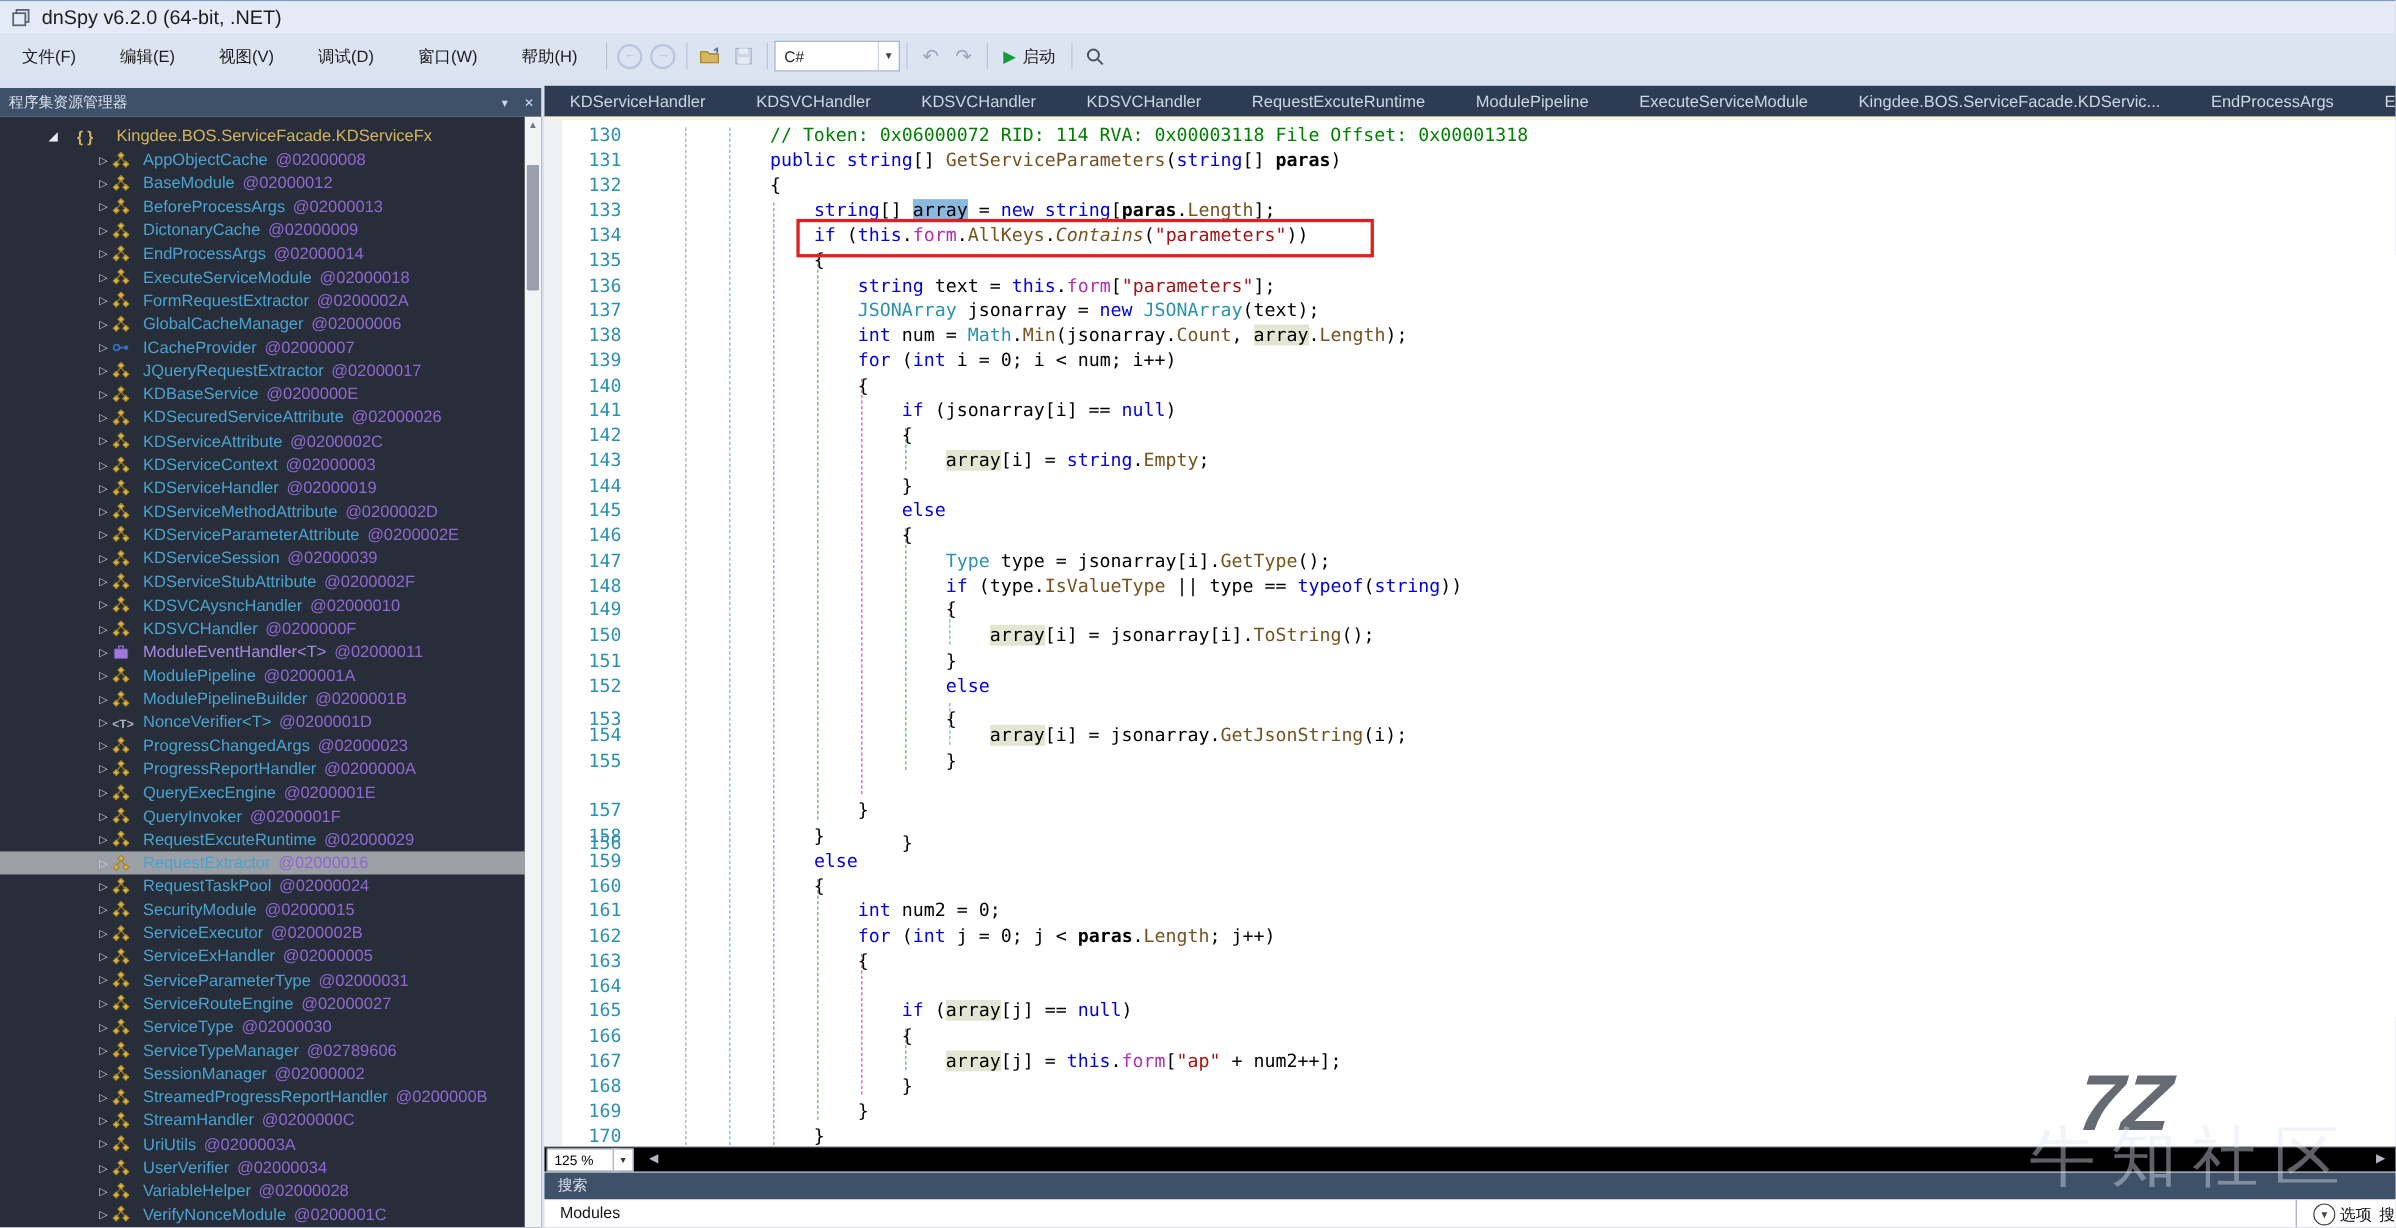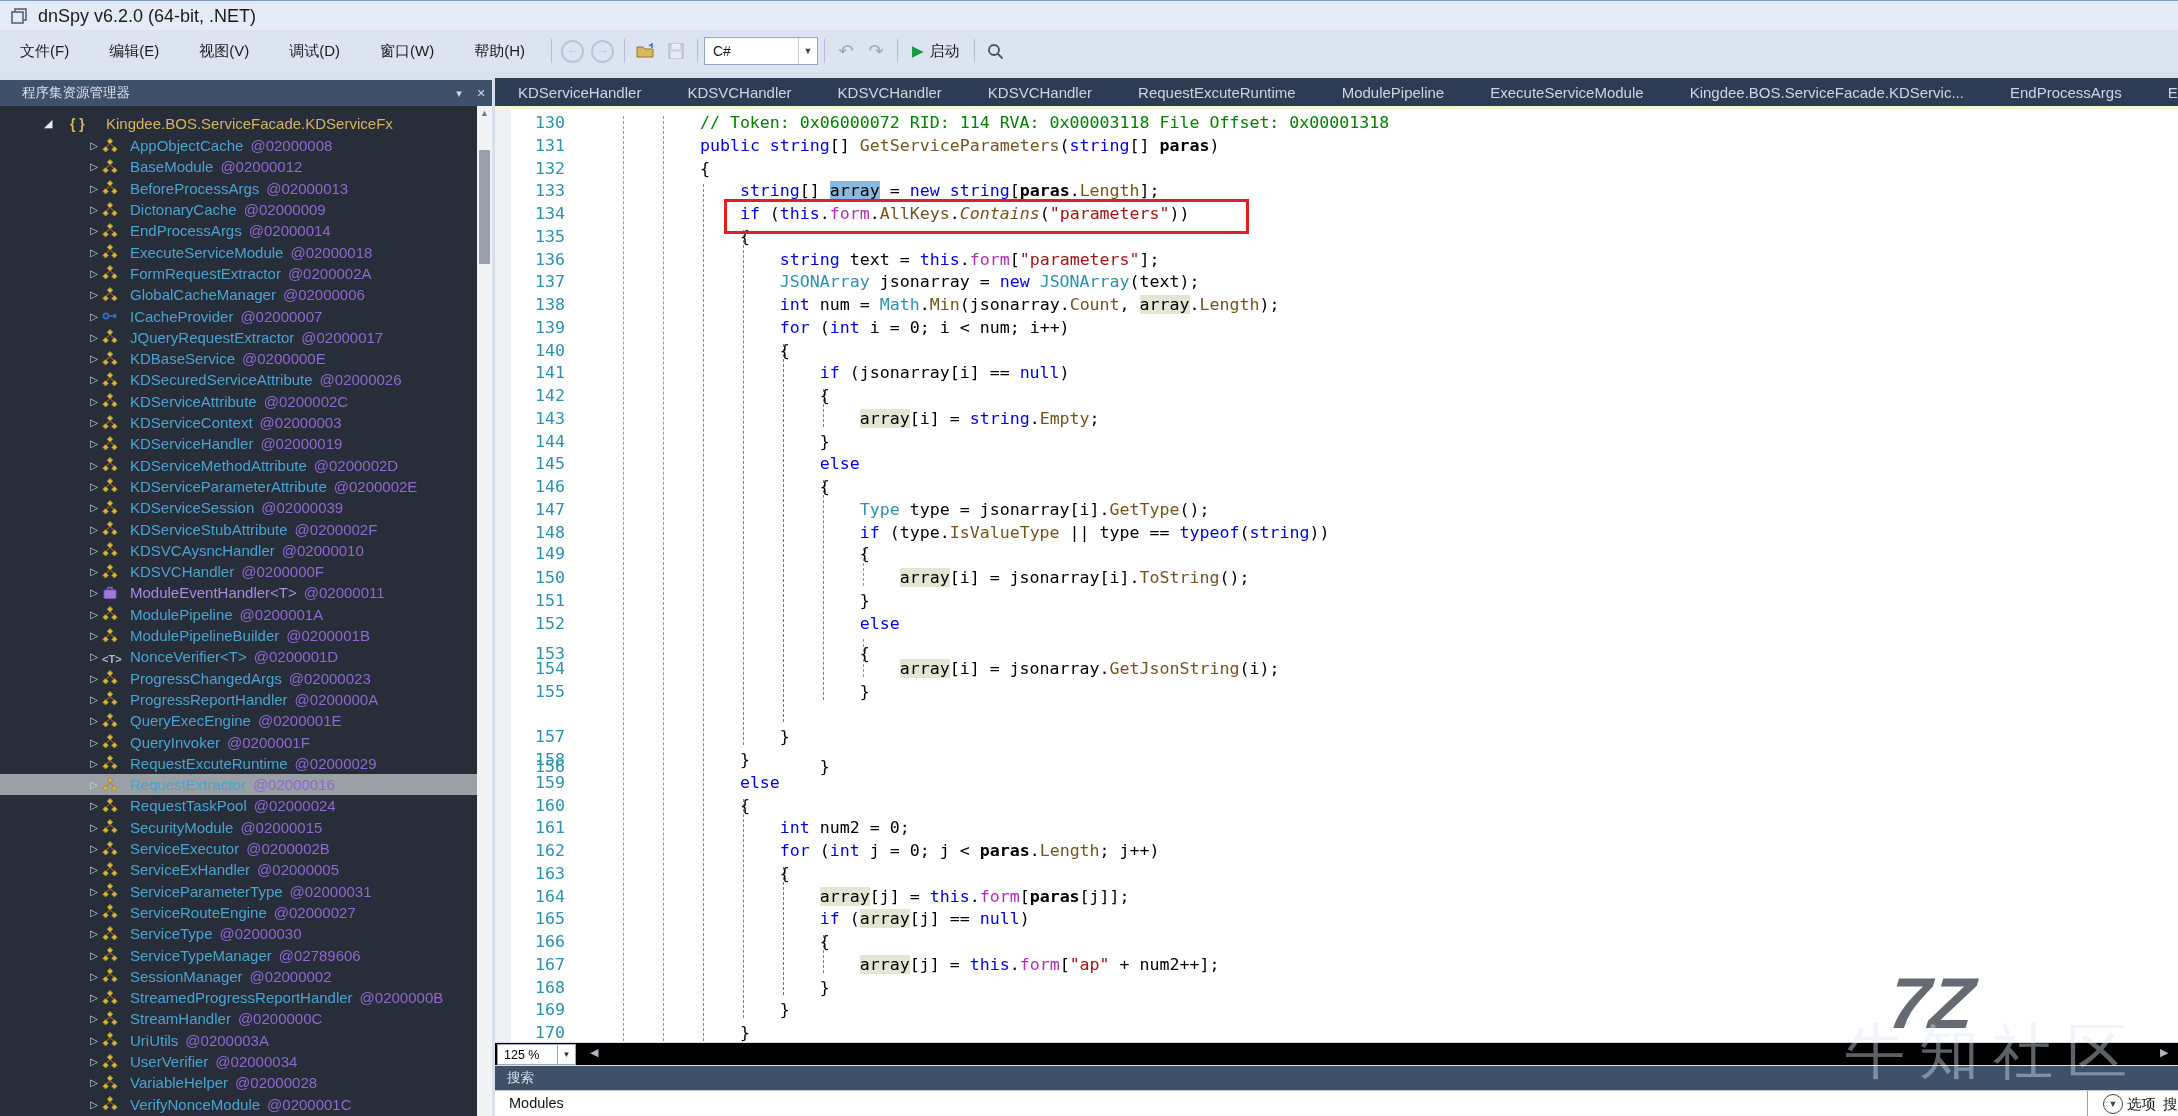--- a/index.html
+++ b/index.html
@@ -22,21 +22,21 @@
          align-items:center;font-size:14px;}
   .combo .val{flex:1;padding-left:8px;}
   .combo .dd{width:18px;height:100%;border-left:1px solid #c5cedf;display:flex;align-items:center;
              justify-content:center;font-size:9px;color:#444;}
   .play{color:#159b3e;font-size:15px;margin-right:6px;}
   .runlabel{font-size:15px;}
   .gray{color:#9aa7bd;font-size:18px;}
   
   .panelheader{position:absolute;left:0;top:80px;width:492px;height:26px;background:#3f5069;
                color:#d8e0ec;font-size:13.5px;display:flex;align-items:center;}
-  .panelheader .t{padding-left:22px;flex:1;}
+  .panelheader .t{padding-left:8px;flex:1;}
   .phicon{width:22px;text-align:center;font-size:11px;color:#cfd7e4;}
   .tree{position:absolute;left:0;top:106px;width:492px;height:1010px;background:#272d39;overflow:hidden;}
   .trow{position:absolute;left:0;width:477px;height:21.3px;display:flex;align-items:center;
         font-size:15px;white-space:nowrap;}
   .trow.sel{background:#9b9fa6;}
   .expander{position:absolute;left:88px;width:12px;color:#cfd6e2;font-size:10px;text-align:center;}
   .rootexp{position:absolute;left:44px;width:14px;color:#e8edf5;font-size:11px;}
   .ticon{position:absolute;left:102px;width:18px;height:16px;}
   .tname{position:absolute;left:130px;color:#4aa3cf;}
   .tname.delegate-name{color:#a88ae0;}
@@ -923,21 +923,20 @@
         <div class="crow" style="top: 731px;">
           <span class="lnum">162</span>
           <span class="lcode"><span class="n">                </span><span class="k">for</span><span class="n"> (</span><span class="k">int</span><span class="n"> j = 0; j &lt; </span><span class="b">paras</span><span class="n">.</span><span class="p">Length</span><span class="n">; j++)</span></span>
         </div>
         <div class="crow" style="top: 753.75px;">
           <span class="lnum">163</span>
           <span class="lcode"><span class="n">                {</span></span>
         </div>
         <div class="crow" style="top: 776.5px;">
           <span class="lnum">164</span>
-          <span class="lcode"><span class="n">                    </span><span class="hg">array</span><span class="n">[j] = </span><span class="k">this</span><span class="n">.</span><span class="f">form</span><span class="n">[</span><span class="b">paras</span><span class="n">[j]];</span></span>
         </div>
         <div class="crow" style="top: 799.25px;">
           <span class="lnum">165</span>
           <span class="lcode"><span class="n">                    </span><span class="k">if</span><span class="n"> (</span><span class="hg">array</span><span class="n">[j] == </span><span class="k">null</span><span class="n">)</span></span>
         </div>
         <div class="crow" style="top: 822px;">
           <span class="lnum">166</span>
           <span class="lcode"><span class="n">                    {</span></span>
         </div>
         <div class="crow" style="top: 844.75px;">

